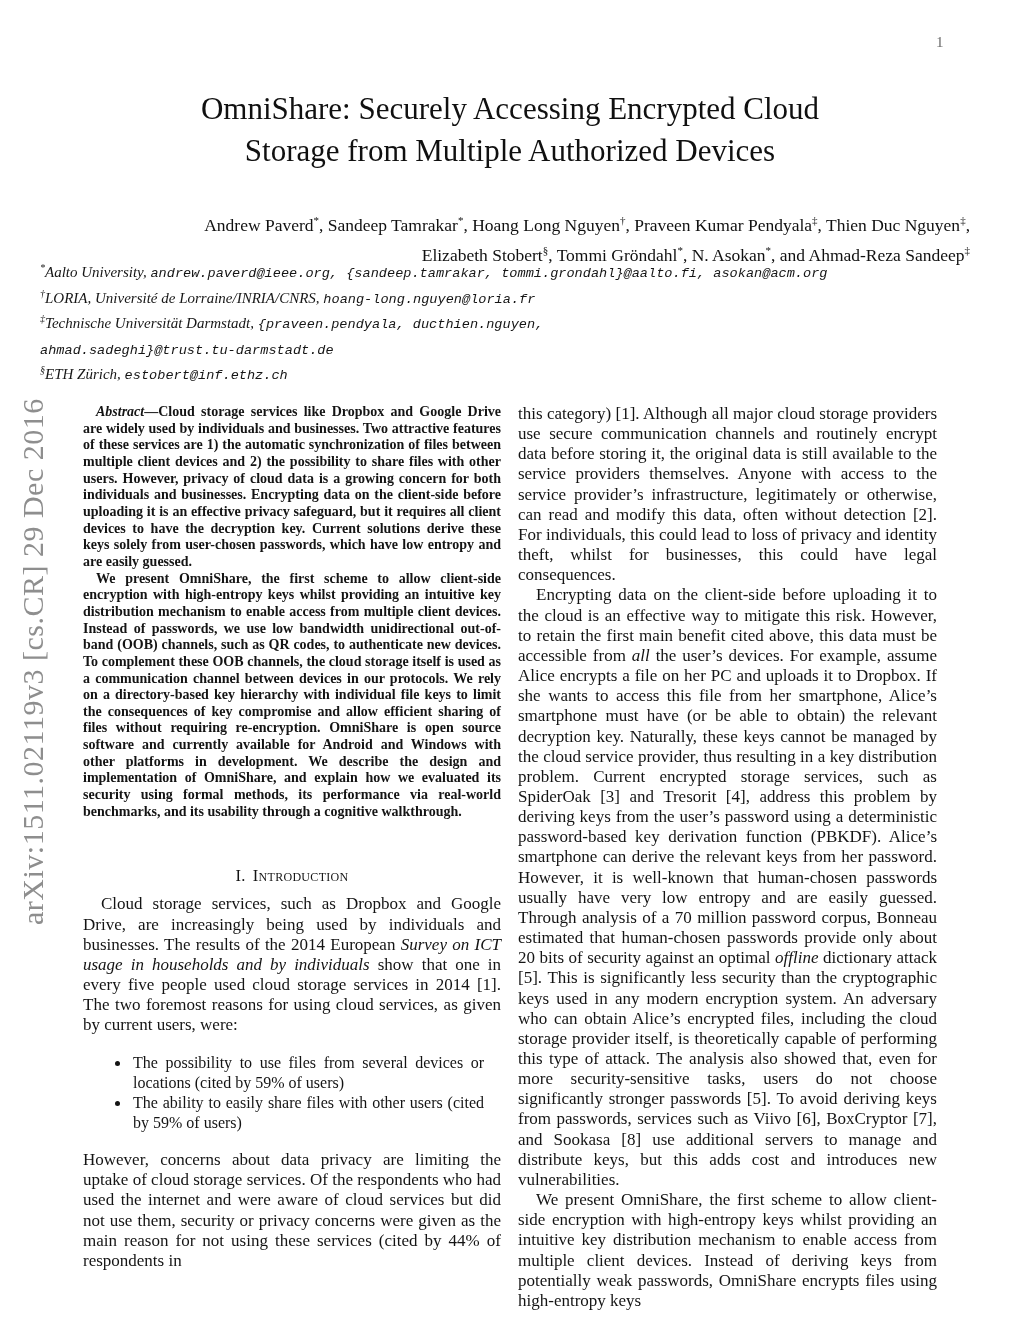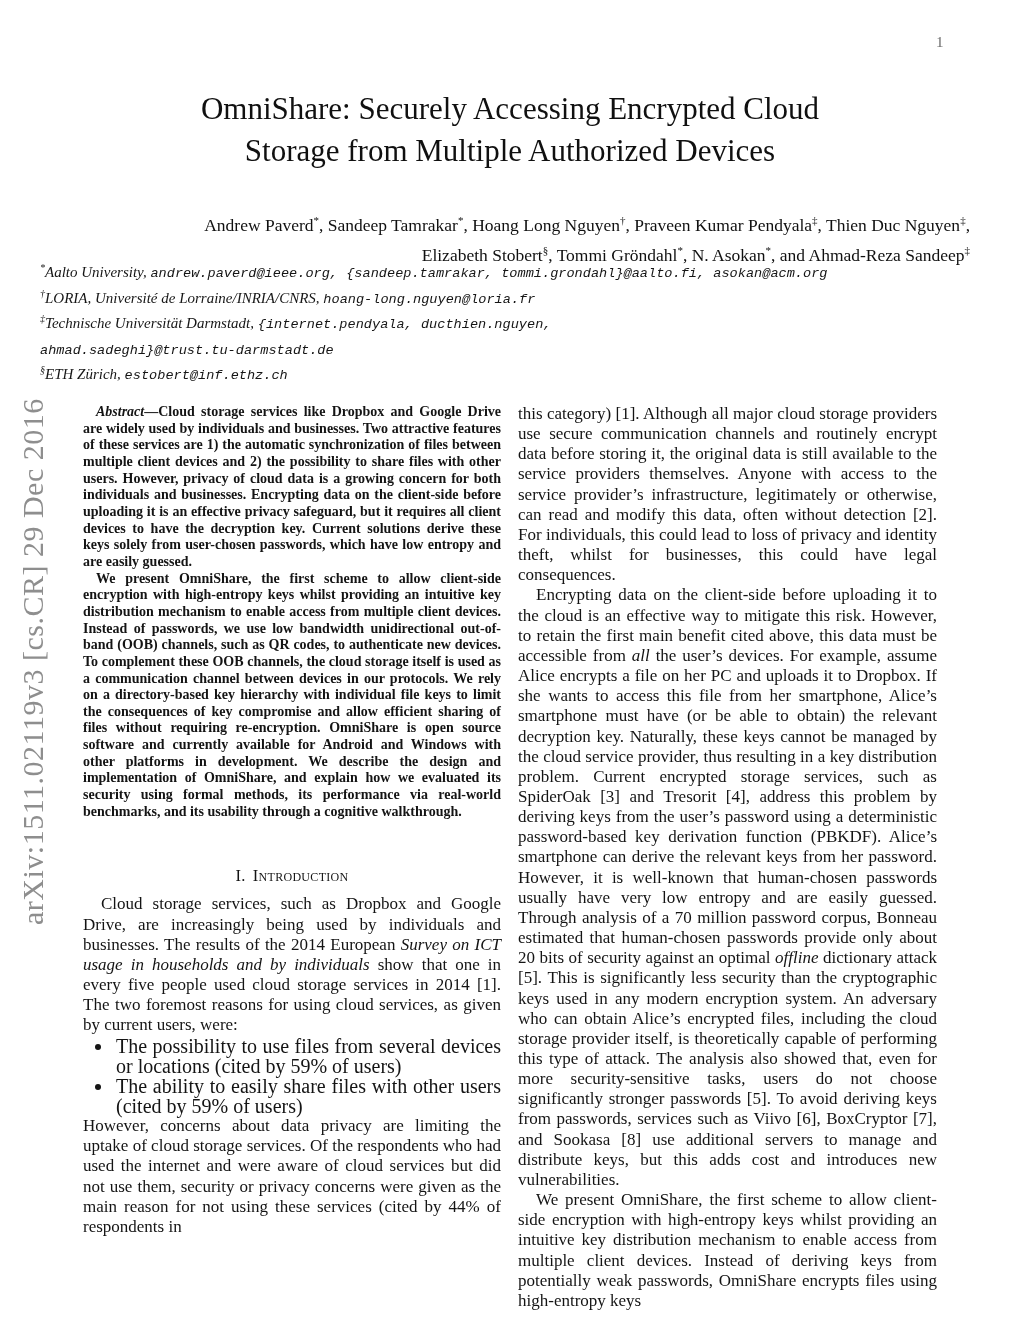--- a/index.html
+++ b/index.html
@@ -38,22 +38,22 @@
   .abs-lead{font-style:italic;}
   .sec{
     margin:46px 0 8px 0;text-align:center;font-weight:normal;
     font-size:16.5px;letter-spacing:0.3px;
   }
   .sc{font-variant:small-caps;}
   .sec-num{margin-right:7px;}
   .body{font-size:17px;line-height:20.15px;margin:0;text-indent:18px;}
   .noindent{text-indent:0;}
   .bullets{
-    margin:0;padding:0 0 0 31px;list-style:disc outside;
-    font-size:20px;line-height:20.15px;
+    margin:17px;padding:0 0 0 31px;list-style:disc outside;
+    font-size:16px;line-height:20.15px;
   }
   .bullets li{margin:0;padding-left:2px;text-align:justify;}
   i{font-style:italic;}
 </style>
 </head>
 <body>
 
 <div class="page">
 
   <div class="pageno">1</div>
@@ -91,21 +91,21 @@
         <span class="author"><span>Ahmad-Reza Sandeep</span><sup>‡</sup><span></span></span>
       </div>
   </div>
 
   <div class="affils">
 
       <div class="affil-line"><sup>*</sup><span class="inst">Aalto University, </span><span class="mono">andrew.paverd@ieee.org, {sandeep.tamrakar, tommi.grondahl}@aalto.fi, asokan@acm.org</span></div>
 
       <div class="affil-line"><sup>†</sup><span class="inst">LORIA, Université de Lorraine/INRIA/CNRS, </span><span class="mono">hoang-long.nguyen@loria.fr</span></div>
 
-      <div class="affil-line"><sup>‡</sup><span class="inst">Technische Universität Darmstadt, </span><span class="mono">{internet.pendyala, ducthien.nguyen,</span></div>
+      <div class="affil-line"><sup>‡</sup><span class="inst">Technische Universität Darmstadt, </span><span class="mono">{praveen.pendyala, ducthien.nguyen,</span></div>
 
       <div class="affil-line"><sup></sup><span class="inst"></span><span class="mono">ahmad.sadeghi}@trust.tu-darmstadt.de</span></div>
 
       <div class="affil-line"><sup>§</sup><span class="inst">ETH Zürich, </span><span class="mono">estobert@inf.ethz.ch</span></div>
     </div>
 
   <div class="col col-left">
     <div class="abstract">
       <p><i class="abs-lead">Abstract</i><span>—Cloud storage services like Dropbox and Google Drive are widely used by individuals and businesses. Two attractive features of these services are 1) the automatic synchronization of files between multiple client devices and 2) the possibility to share files with other users. However, privacy of cloud data is a growing concern for both individuals and businesses. Encrypting data on the client-side before uploading it is an effective privacy safeguard, but it requires all client devices to have the decryption key. Current solutions derive these keys solely from user-chosen passwords, which have low entropy and are easily guessed.</span></p>
       <p>We present OmniShare, the first scheme to allow client-side encryption with high-entropy keys whilst providing an intuitive key distribution mechanism to enable access from multiple client devices. Instead of passwords, we use low bandwidth unidirectional out-of-band (OOB) channels, such as QR codes, to authenticate new devices. To complement these OOB channels, the cloud storage itself is used as a communication channel between devices in our protocols. We rely on a directory-based key hierarchy with individual file keys to limit the consequences of key compromise and allow efficient sharing of files without requiring re-encryption. OmniShare is open source software and currently available for Android and Windows with other platforms in development. We describe the design and implementation of OmniShare, and explain how we evaluated its security using formal methods, its performance via real-world benchmarks, and its usability through a cognitive walkthrough.</p>

